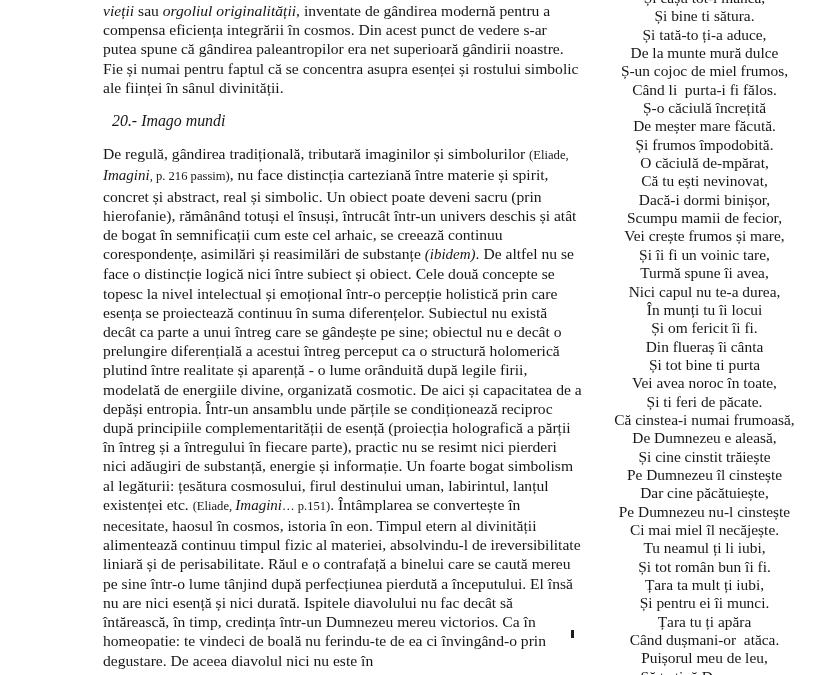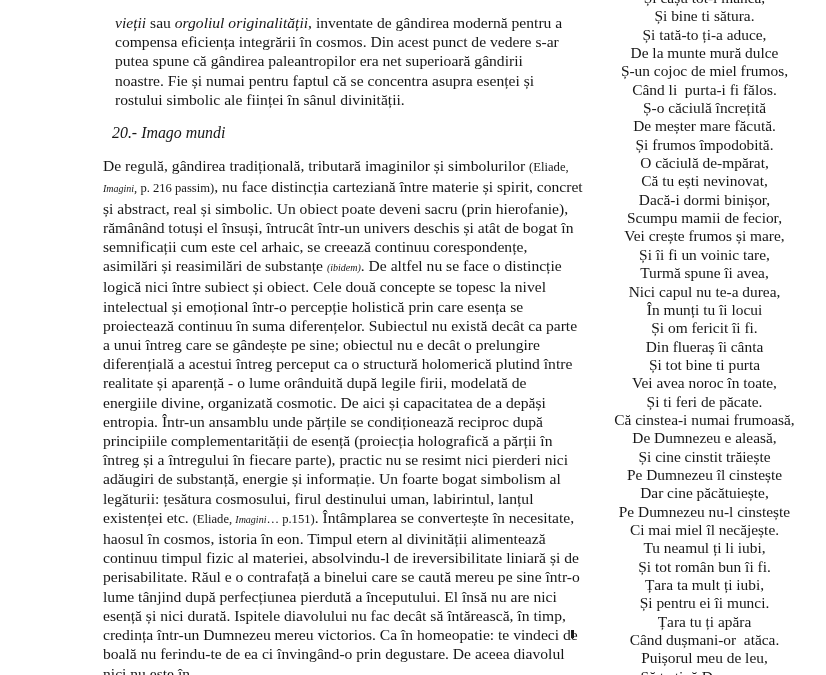--- a/index.html
+++ b/index.html
@@ -17,33 +17,33 @@
   }
   .left-col {
     position: absolute;
     left: 103px;
     top: 1px;
     width: 480px;
     font-size: 15.6px;
     line-height: 19.2px;
     text-align: left;
   }
-  .intro-paragraph { margin: 12px; }
+  .intro-paragraph { margin: 0; }
   .section-heading {
     margin: 14px 0 14px 9px;
     font-style: italic;
     font-weight: normal;
     font-size: 15.9px;
     line-height: 19.2px;
   }
   .body-paragraph { margin: 0; }
   .run-normal { font-style: normal; }
   .run-italic { font-style: italic; }
   .run-small { font-size: 12.6px; }
-  .run-small-italic { font-size: 10px; font-style: italic; }
+  .run-small-italic { font-size: 15px; font-style: italic; }
   .right-col {
     position: absolute;
     left: 583px;
     top: -11px;
     width: 243px;
     font-size: 15.4px;
     line-height: 18.35px;
   }
   .verse-line { white-space: pre; text-align: center; }
   .stray-mark {

